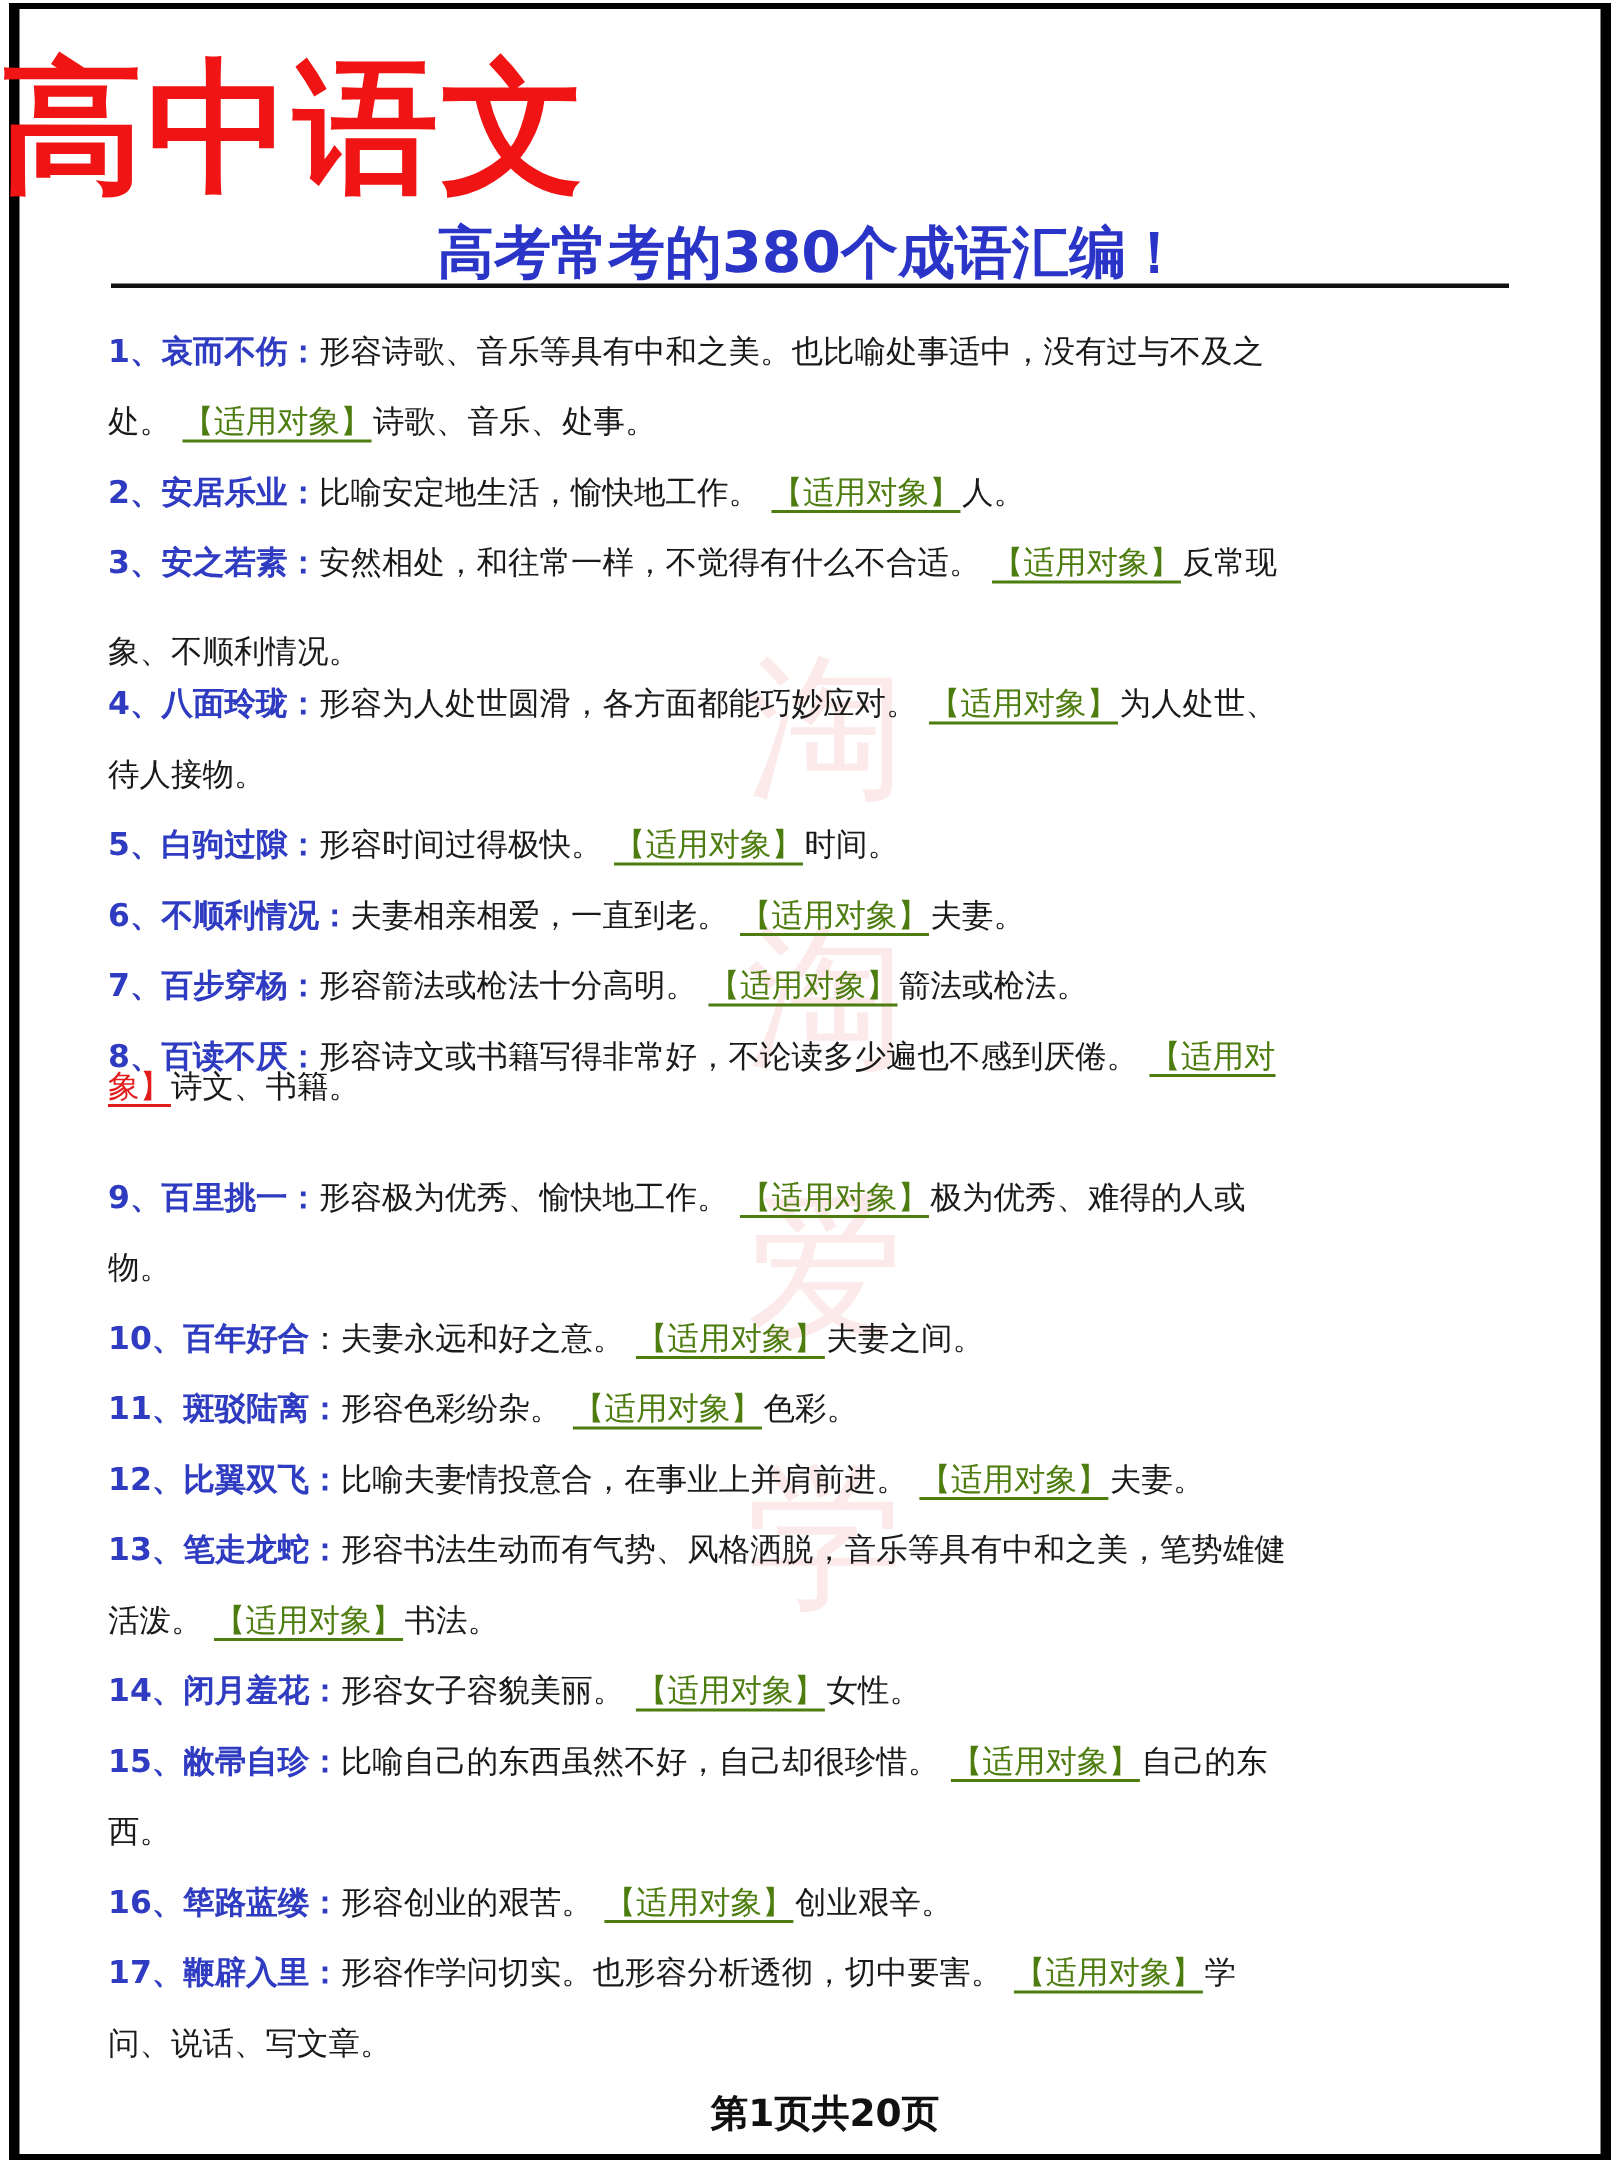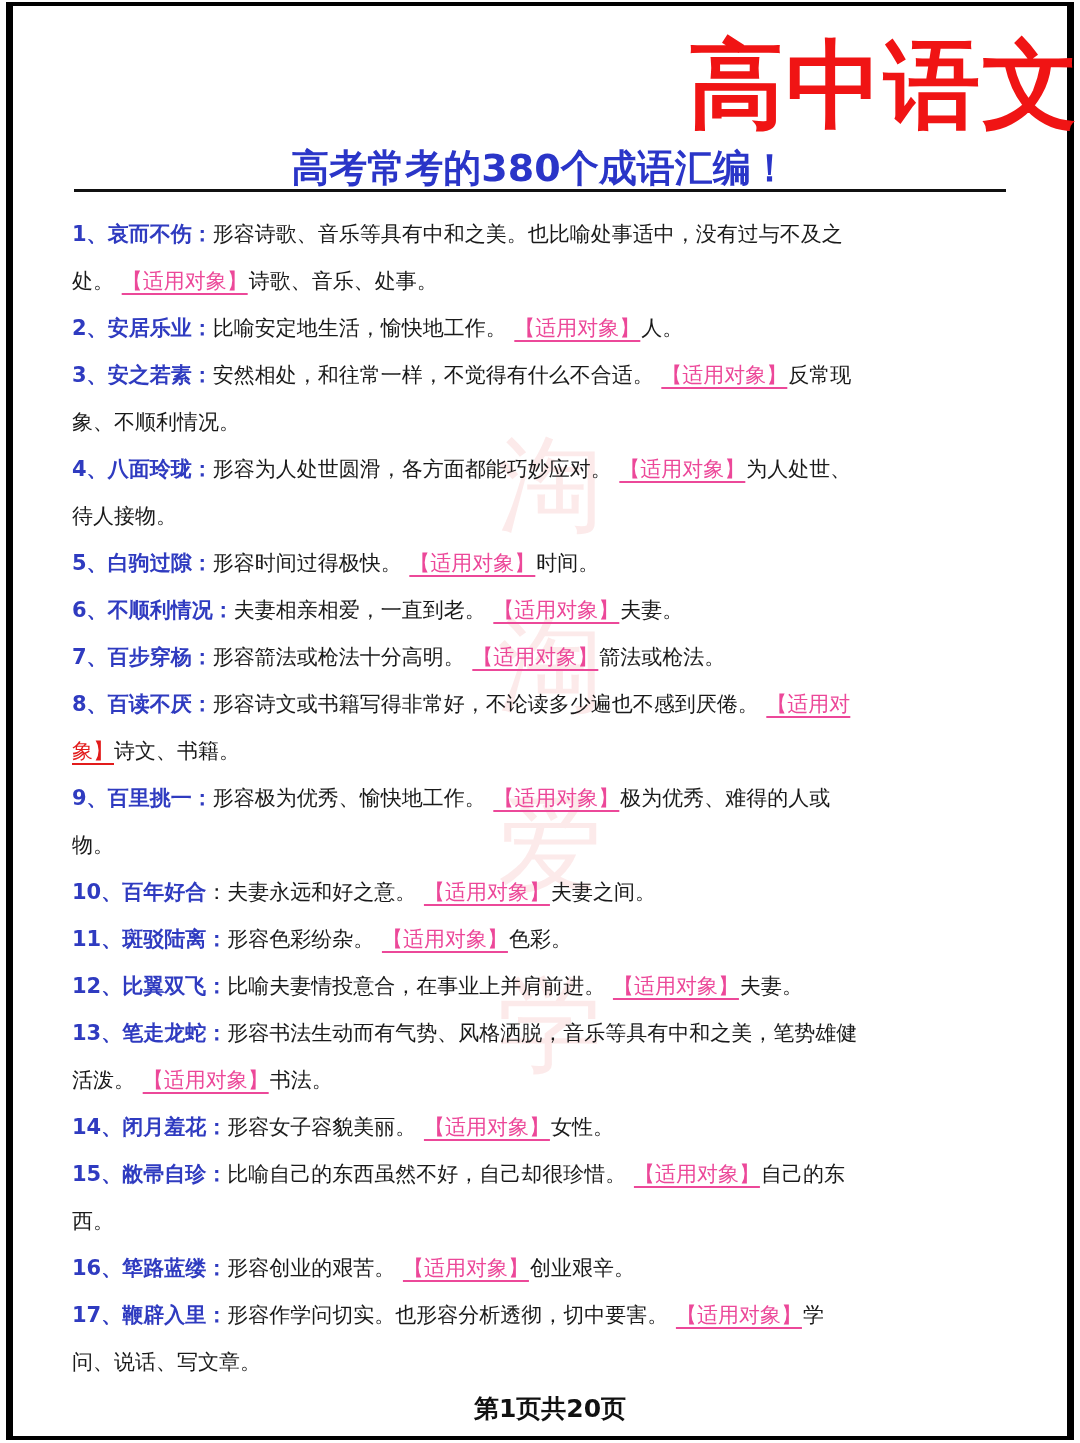--- a/index.html
+++ b/index.html
@@ -1,29 +1,29 @@
 <!DOCTYPE html>
 <html><head>
 <meta charset="utf-8">
 <style>
   html, body { margin: 0; padding: 0; background: #ffffff; }
   body { width: 1080px; height: 1443px; position: relative; overflow: hidden;
          font-family: "DejaVu Sans", "Liberation Sans", sans-serif; }
   .frame { position: absolute; left: 6px; top: 2px; width: 1068px; height: 1438px;
            border-left: 7px solid #000; border-top: 4px solid #000; border-right: 7px solid #000;
            border-bottom: 4px solid #000; box-sizing: border-box; }
-  .title { position: absolute; left: 0; width: 1080px; top: 30px; text-align: right;
+  .title { position: absolute; left: 0; width: 1080px; top: 30px; text-align: left;
            color: #f01414; font-size: 96px; font-weight: bold; line-height: 110px; letter-spacing: 2px; }
   .subtitle { position: absolute; left: 0; width: 1080px; top: 143px; text-align: center;
               color: #2a35c8; font-size: 38px; font-weight: bold; line-height: 50px; }
   .rule { position: absolute; left: 74px; width: 932px; top: 189px; height: 3px; background: #111; }
   .line { position: absolute; left: 72px; font-size: 21px; line-height: 34px; color: #1a1a1a;
           white-space: nowrap; }
   .num, .idiom, .colon { color: #2f3bc0; font-weight: bold; }
-  .tag { color: #ec4899; text-decoration: underline; text-decoration-thickness: 2px;
+  .tag { color: #4d7c0f; text-decoration: underline; text-decoration-thickness: 2px;
          text-underline-offset: 5px; padding: 0 1px; }
   .tag-pre { color: #e21b1b; text-decoration: underline; text-decoration-thickness: 2px; text-underline-offset: 5px; }
   .watermark { position: absolute; left: 495px; top: 395px; width: 110px; color: rgba(235,90,90,0.13);
                font-size: 105px; line-height: 180px; text-align: center; font-family: "DejaVu Serif", serif; }
   .footer { position: absolute; left: 0; width: 1080px; top: 1392px; text-align: center;
             font-size: 25px; font-weight: bold; color: #111; padding-left: 10px; }
 </style>
 </head>
 <body>
 
@@ -47,21 +47,21 @@
   <span>处。</span> <span class="tag">【适用对象】</span><span>诗歌、音乐、处事。</span>
 </div>
 
 <div class="line" style="top:311px">
   <span class="num">2、</span><span class="idiom">安居乐业</span><span class="colon">：</span><span>比喻安定地生活，愉快地工作。</span> <span class="tag">【适用对象】</span><span>人。</span>
 </div>
 
 <div class="line" style="top:358px">
   <span class="num">3、</span><span class="idiom">安之若素</span><span class="colon">：</span><span>安然相处，和往常一样，不觉得有什么不合适。</span> <span class="tag">【适用对象】</span><span>反常现</span>
 </div>
-<div class="line" style="top:405px">
+<div class="line" style="top:417px">
   <span>象、不顺利情况。</span>
 </div>
 
 <div class="line" style="top:452px">
   <span class="num">4、</span><span class="idiom">八面玲珑</span><span class="colon">：</span><span>形容为人处世圆滑，各方面都能巧妙应对。</span> <span class="tag">【适用对象】</span><span>为人处世、</span>
 </div>
 <div class="line" style="top:499px">
   <span>待人接物。</span>
 </div>
 
@@ -73,21 +73,21 @@
   <span class="num">6、</span><span class="idiom">不顺利情况</span><span class="colon">：</span><span>夫妻相亲相爱，一直到老。</span> <span class="tag">【适用对象】</span><span>夫妻。</span>
 </div>
 
 <div class="line" style="top:640px">
   <span class="num">7、</span><span class="idiom">百步穿杨</span><span class="colon">：</span><span>形容箭法或枪法十分高明。</span> <span class="tag">【适用对象】</span><span>箭法或枪法。</span>
 </div>
 
 <div class="line" style="top:687px">
   <span class="num">8、</span><span class="idiom">百读不厌</span><span class="colon">：</span><span>形容诗文或书籍写得非常好，不论读多少遍也不感到厌倦。</span> <span class="tag">【适用对</span>
 </div>
-<div class="line" style="top:734px">
+<div class="line" style="top:707px">
   <span class="tag-pre">象】</span><span>诗文、书籍。</span>
 </div>
 
 <div class="line" style="top:781px">
   <span class="num">9、</span><span class="idiom">百里挑一</span><span class="colon">：</span><span>形容极为优秀、愉快地工作。</span> <span class="tag">【适用对象】</span><span>极为优秀、难得的人或</span>
 </div>
 <div class="line" style="top:828px">
   <span>物。</span>
 </div>
 

